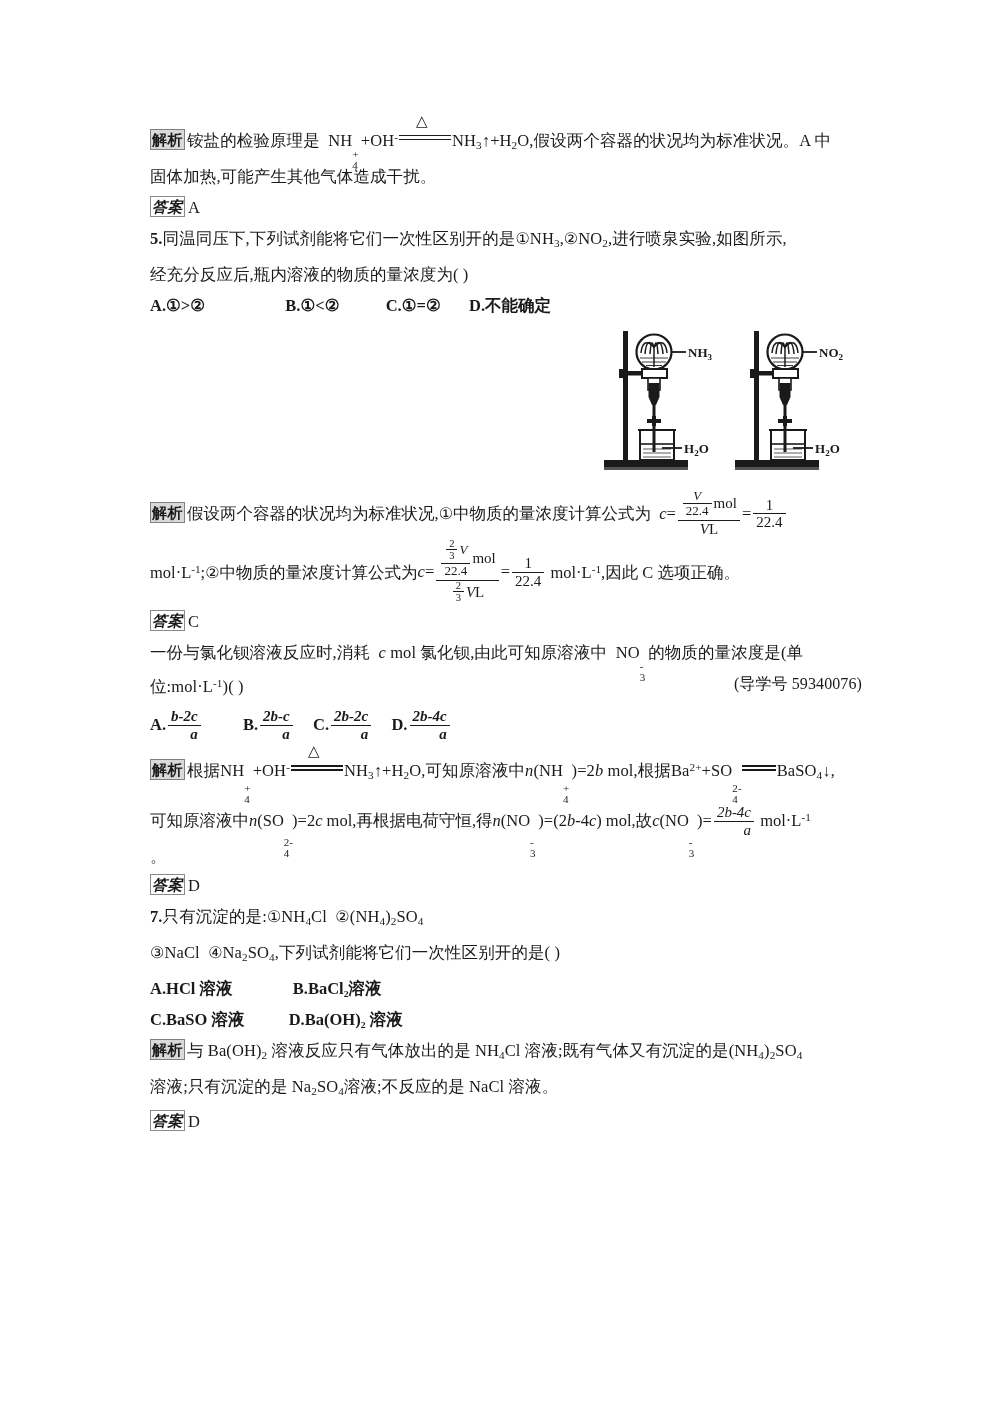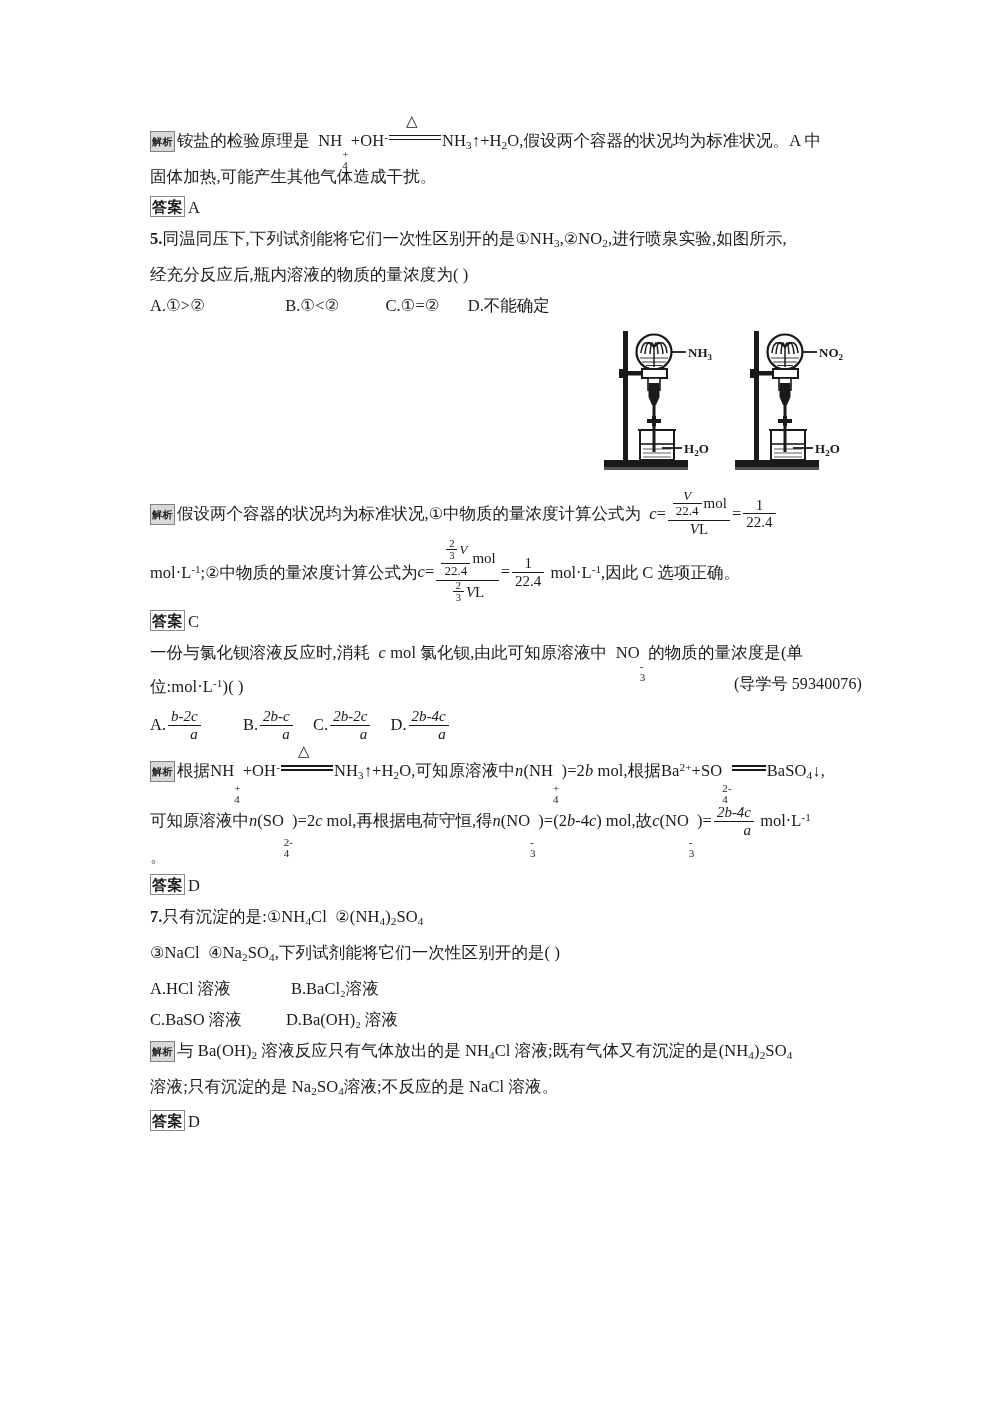--- a/index.html
+++ b/index.html
@@ -37,39 +37,40 @@
     letter-spacing: 0.1px;
   }
 
   
   .tag {
     display: inline-block;
     border: 1px solid #808080;
     background: #d9d9d9;
     font-family: "Liberation Sans", "DejaVu Sans", sans-serif;
     font-weight: bold;
-    font-size: 10px;
+    font-size: 15px;
     line-height: 19px;
     padding: 0px 1px;
     margin-right: 2px;
     vertical-align: 1px;
     letter-spacing: 0.5px;
   }
   .tag-ans {
     display: inline-block;
     border: 1px solid #8a8a8a;
     background: #ffffff;
     font-family: "Liberation Sans", "DejaVu Sans", sans-serif;
     font-weight: bold;
     font-size: 15px;
     line-height: 19px;
     padding: 0px 1px;
     margin-right: 3px;
     vertical-align: 1px;
     letter-spacing: 0.5px;
+    font-style: italic;
   }
   .ans-val { font-size: 16.5px; }
 
   .qnum { font-weight: bold; }
   .ital { font-style: italic; text-align: right; }
 
   sub { font-size: 68%; vertical-align: -0.25em; }
   sup { font-size: 68%; vertical-align: 0.45em; }
 
   
@@ -110,21 +111,21 @@
   .rxn .bar1 { top: 4px; }
   .rxn .bar2 { top: 8px; }
   .rxn .tri {
     position: absolute;
     left: 17px; top: -17px;
     font-size: 15px;
     line-height: 15px;
   }
 
   
-  .opts { line-height: 31px; font-size: 16.5px; }
+  .opts { line-height: 31px; font-size: 16.5px; font-weight: bold; }
 
   .circnum {
     font-size: 16px;
   }
 
   
   .frac {
     display: inline-block;
     vertical-align: middle;
     text-align: center;

